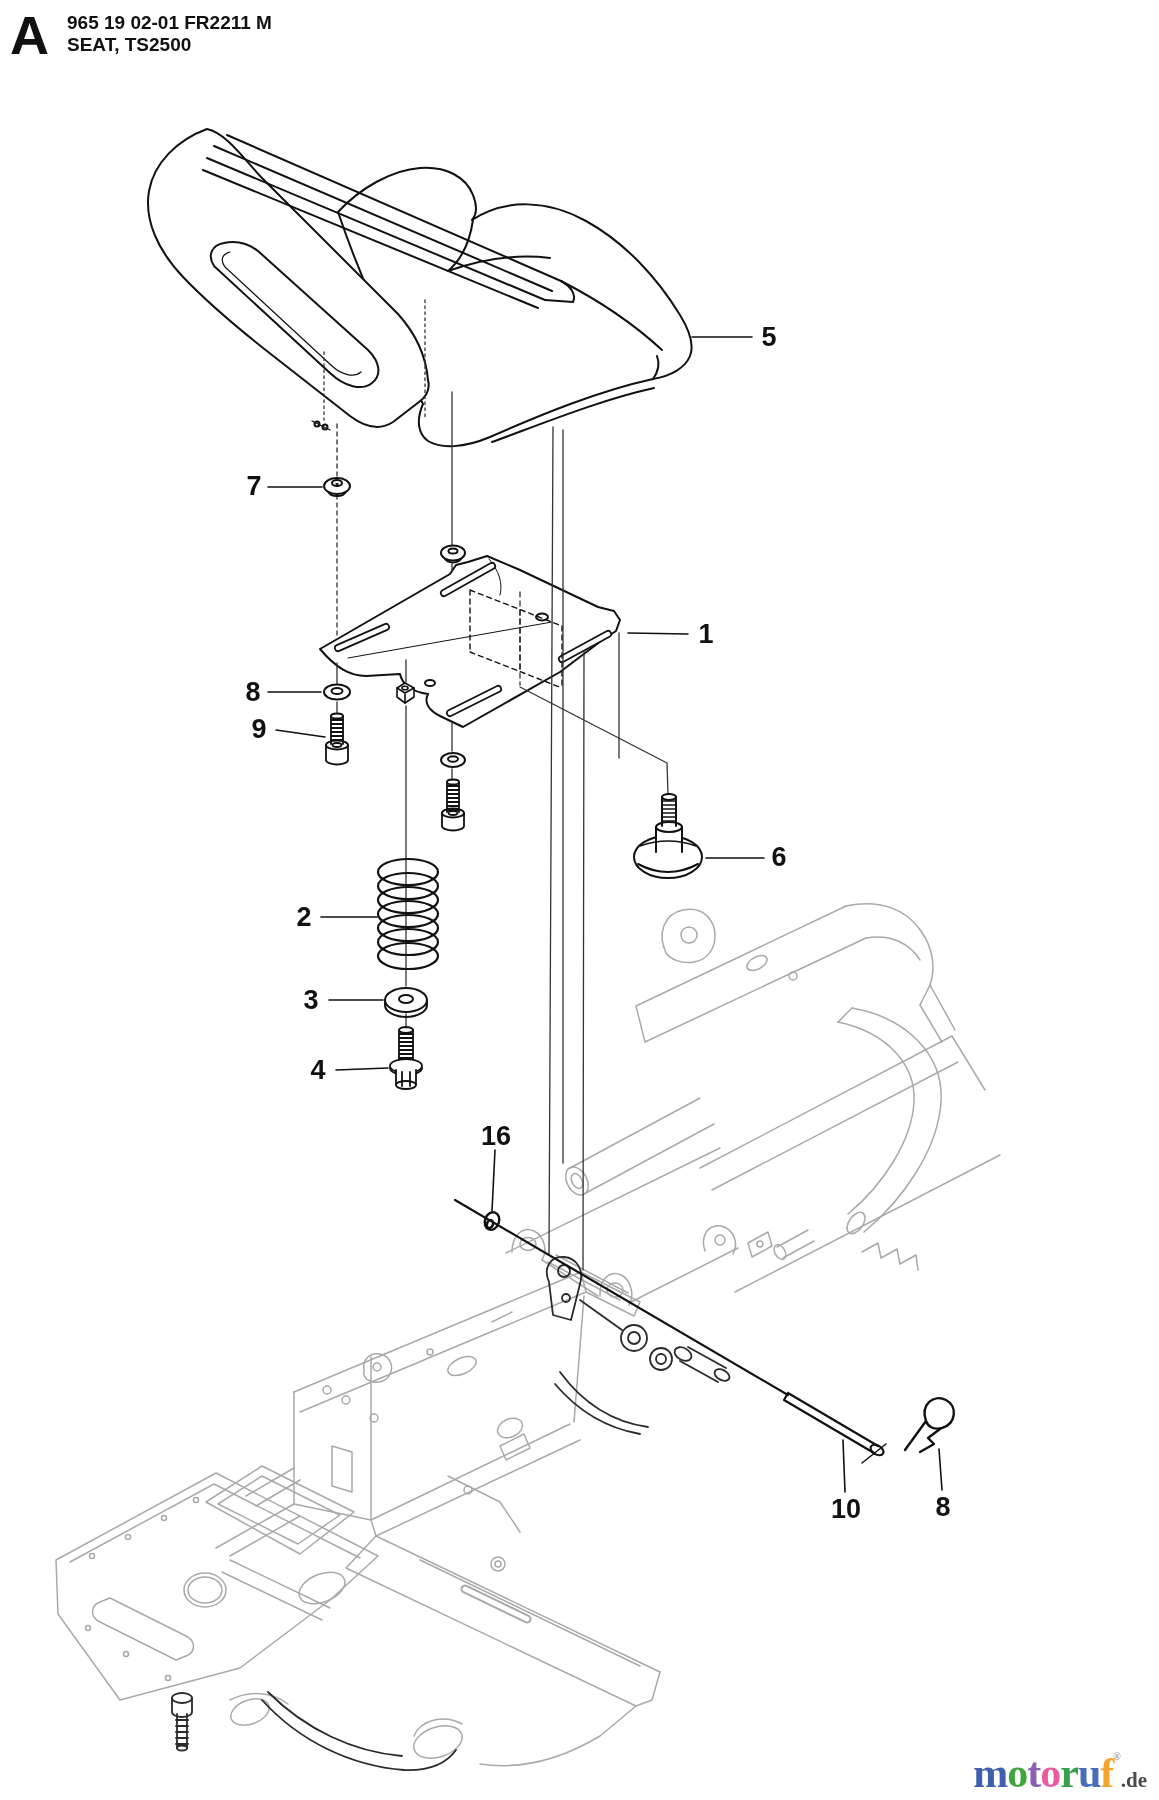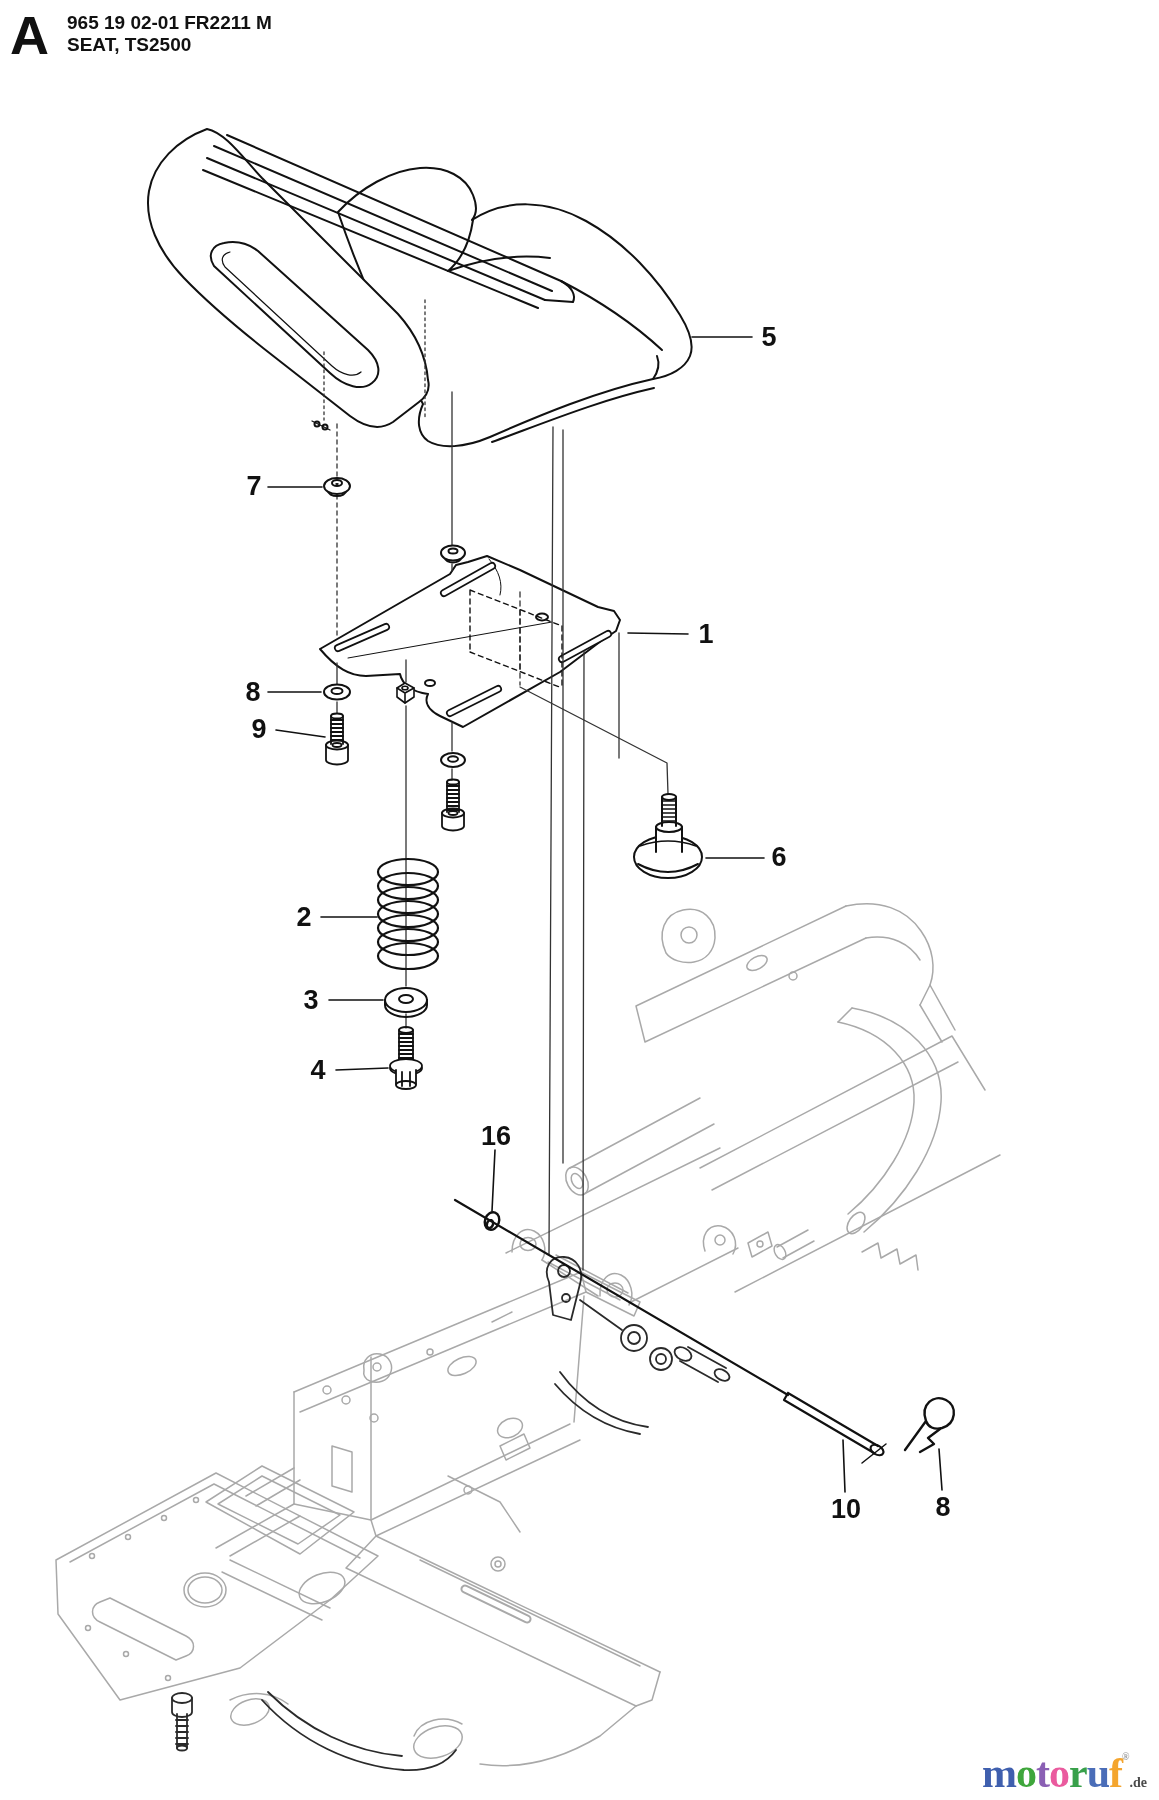--- a/index.html
+++ b/index.html
@@ -7,21 +7,21 @@
         font-family:"Liberation Sans",sans-serif;}
   .hdr{position:absolute;left:10px;top:8px;display:flex;align-items:flex-start;}
   .hdr .letter{font-size:54px;font-weight:700;color:#111;line-height:1;margin-right:18px;}
   .hdr .titles{padding-top:4px;}
   .hdr .t1,.hdr .t2{font-size:19px;font-weight:700;color:#111;line-height:1.18;white-space:nowrap;}
   .art{position:absolute;left:0;top:0;width:1159px;height:1800px;}
   .callout{position:absolute;transform:translate(-50%,-50%);font-size:27px;font-weight:700;
            color:#111;line-height:1;}
   .logo{position:absolute;right:12px;bottom:6px;font-family:"Liberation Serif",serif;
         font-weight:700;font-size:42px;letter-spacing:-1px;line-height:1;white-space:nowrap;}
-  .logo .suffix{font-size:14px;font-weight:700;color:#4a4a4a;letter-spacing:0;}
+  .logo .suffix{font-size:21px;font-weight:700;color:#4a4a4a;letter-spacing:0;}
   .logo .mark{font-size:10px;color:#999;vertical-align:top;letter-spacing:0;}
 </style>
 </head>
 <body>
 
 <div class="page">
 
   <div class="hdr">
     <div class="letter">A</div>
     <div class="titles">

